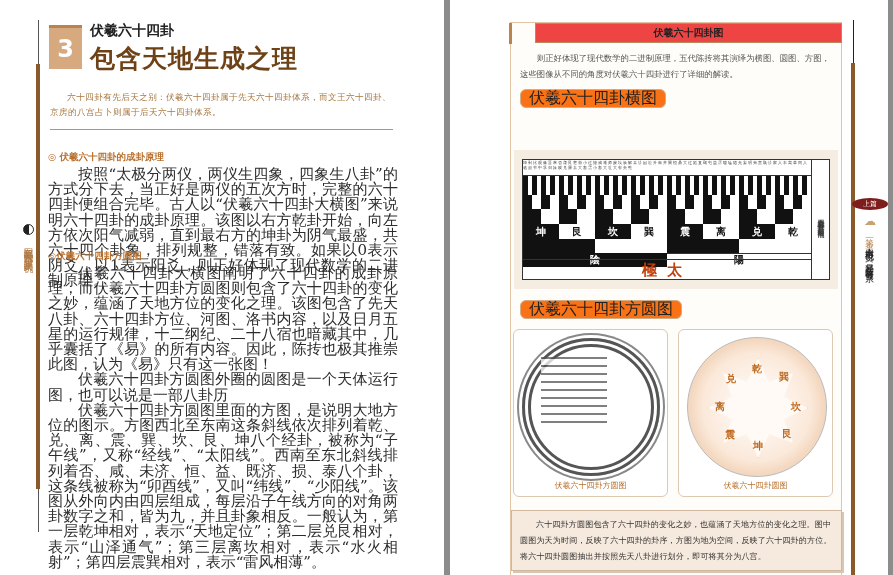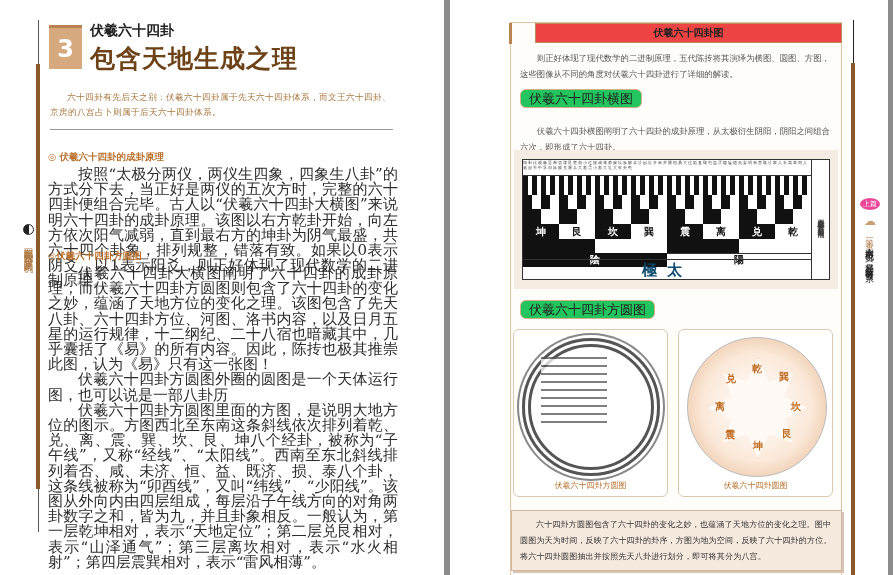--- a/index.html
+++ b/index.html
@@ -29,50 +29,50 @@
 
   .section { position: absolute; left: 48px; width: 350px; }
   .sec-head { font-family: "DejaVu Sans", sans-serif; font-size: 9.5px; font-weight: bold; color: #b8702c; margin-bottom: 3px; }
   .para { font-size: 15px; line-height: 15.2px; color: #2c2c2c; text-indent: 2em; text-align: justify; }
 
   
   .page-right { position: absolute; top: 0; left: 450px; width: 438px; height: 575px; background: #fff; }
   .rp-thin-line { position: absolute; left: 403px; top: 20px; width: 1px; height: 555px; background: #222; }
   .rp-thick-bar { position: absolute; left: 401px; top: 63px; width: 4px; height: 512px; background: #8a5a2b; }
   .rp-side { position: absolute; left: 408px; top: 198px; width: 24px; display: flex; flex-direction: column; align-items: center; }
-  .badge { width: 20px; height: 12px; border-radius: 50%; background: #ec4899; color: #fff; font-size: 7px;
+  .badge { width: 36px; height: 12px; border-radius: 50%; background: #7f1d1d; color: #fff; font-size: 7px;
            display: flex; align-items: center; justify-content: center; margin-bottom: 2px; font-family: "DejaVu Sans", sans-serif; }
   .cloud { font-size: 12px; color: #c9a070; margin: 2px 0 4px; }
   .rp-vert-chapter { writing-mode: vertical-rl; font-size: 8.5px; color: #b07a44; margin-bottom: 6px; letter-spacing: 1px; }
   .rp-vert-title { writing-mode: vertical-rl; font-size: 8.5px; color: #222; letter-spacing: 1px; }
 
   .box { position: absolute; left: 60px; top: 22px; width: 332px; height: 553px; border: 1px solid #e0c4a4; border-bottom: none; background: #fffdfa; }
   .box-tab { position: absolute; left: -2px; top: 0; width: 3px; height: 21px; background: #b8834f; }
   .box-header { position: absolute; left: 24px; top: 0; right: -1px; height: 20px; background: #ef4444; border: 1px solid #b88a5e;
                 font-family: "DejaVu Sans", sans-serif; font-size: 10px; font-weight: bold; color: #222; display: flex; align-items: center; justify-content: center; }
   .box-intro { position: absolute; left: 9px; top: 27px; width: 316px; font-family: "DejaVu Sans", sans-serif; font-size: 8.4px; line-height: 16px; color: #555; text-indent: 2em; }
-  .pill { position: absolute; left: 9px; height: 19px; padding: 0 8px; background: #22c55e; border: 1px solid #d3ad88; border-radius: 6px;
-          font-family: "DejaVu Sans", sans-serif; font-size: 13px; color: #222; display: flex; align-items: center; }
+  .pill { position: absolute; left: 9px; height: 19px; padding: 0 8px; background: #f97316; border: 1px solid #d3ad88; border-radius: 6px;
+          font-family: "DejaVu Sans", sans-serif; font-size: 16px; color: #222; display: flex; align-items: center; }
   .box-text2 { position: absolute; left: 9px; top: 100px; width: 316px; font-family: "DejaVu Sans", sans-serif; font-size: 8.4px; line-height: 16px; color: #555; text-indent: 2em; }
 
   
   .heng-frame { position: absolute; left: 3px; top: 127px; width: 324px; height: 139px; background: #f5ece2; padding: 9px 8px; }
   .heng { position: relative; width: 100%; height: 100%; background: #fff; border: 1px solid #333; overflow: hidden; }
   .heng-top { position: absolute; left: 0; right: 18px; top: 0; height: 16px; border-bottom: 1px solid #333;
               font-size: 4px; color: #444; overflow: hidden; letter-spacing: 1px; }
   .heng-row { position: absolute; left: 0; right: 18px; display: flex; }
   .heng-row div { flex: 1; }
   .b { background: #111; } .w { background: #fff; }
   .heng-label-row { position: absolute; left: 0; right: 18px; display: flex; }
   .heng-label-row span { flex: 1; text-align: center; font-size: 10px; font-weight: bold; line-height: 12px; }
   .lbl-w { color: #fff; } .lbl-b { color: #111; }
   .heng-side { position: absolute; right: 0; top: 0; width: 18px; bottom: 0; border-left: 1px solid #333; writing-mode: vertical-rl;
                font-size: 7px; color: #333; display: flex; align-items: center; justify-content: center; }
   .heng-bottom { position: absolute; left: 0; right: 18px; bottom: 0; height: 20px; border-top: 1px solid #333; text-align: center;
-                 font-size: 15px; font-weight: bold; letter-spacing: 10px; line-height: 20px; color: #0c4a6e; }
+                 font-size: 15px; font-weight: bold; letter-spacing: 10px; line-height: 20px; color: #c2410c; }
 
   
   .circ-card { position: absolute; top: 306px; width: 155px; height: 168px; border: 1px solid #ddc9b2; border-radius: 6px; background: #fff; }
   .circ-caption { position: absolute; bottom: 5px; left: 0; right: 0; text-align: center; font-family: "DejaVu Sans", sans-serif; font-size: 8px; color: #b8702c; }
   .fangyuan { position: absolute; left: 8px; top: 8px; width: 138px; height: 138px; border-radius: 50%;
               border: 9px double #555; box-shadow: 0 0 0 3px #fff, 0 0 0 5px #888; }
   .fang-inner { position: absolute; left: 27px; top: 27px; width: 66px; height: 66px;
                 background: repeating-linear-gradient(0deg, #555 0 2px, #fff 2px 8px), #fff;
                 opacity: 0.75; }
   .yuan { position: absolute; left: 8px; top: 7px; width: 140px; height: 140px; border-radius: 50%;
@@ -128,21 +128,20 @@
     <div class="rp-vert-chapter">第一章</div>
     <div class="rp-vert-title">六十四卦概说：《易经》占筮的符号体系</div>
   </div>
 
   <div class="box">
     <div class="box-tab"></div>
     <div class="box-header">伏羲六十四卦图</div>
     <div class="box-intro">则正好体现了现代数学的二进制原理，五代陈抟将其演绎为横图、圆图、方图，这些图像从不同的角度对伏羲六十四卦进行了详细的解读。</div>
 
     <div class="pill" style="top:66px;">伏羲六十四卦横图</div>
-    <div class="box-text2">伏羲六十四卦横图阐明了六十四卦的成卦原理，从太极衍生阴阳，阴阳之间组合六次，即形成了六十四卦。</div>
 
     <div class="heng-frame">
       <div class="heng">
         <div class="heng-top">坤剥比观豫晋萃否谦艮蹇渐小过旅咸遁师蒙坎涣解未济困讼升蛊井巽恒鼎大过姤复颐屯益震噬嗑随无妄明夷贲既济家人丰离革同人临损节中孚归妹睽兑履泰大畜需小畜大壮大有夬乾</div>
 
         <div class="heng-row" style="top:16px;height:19px;">
           <div class="b"></div>
             <div class="w"></div>
             <div class="b"></div>
             <div class="w"></div>

